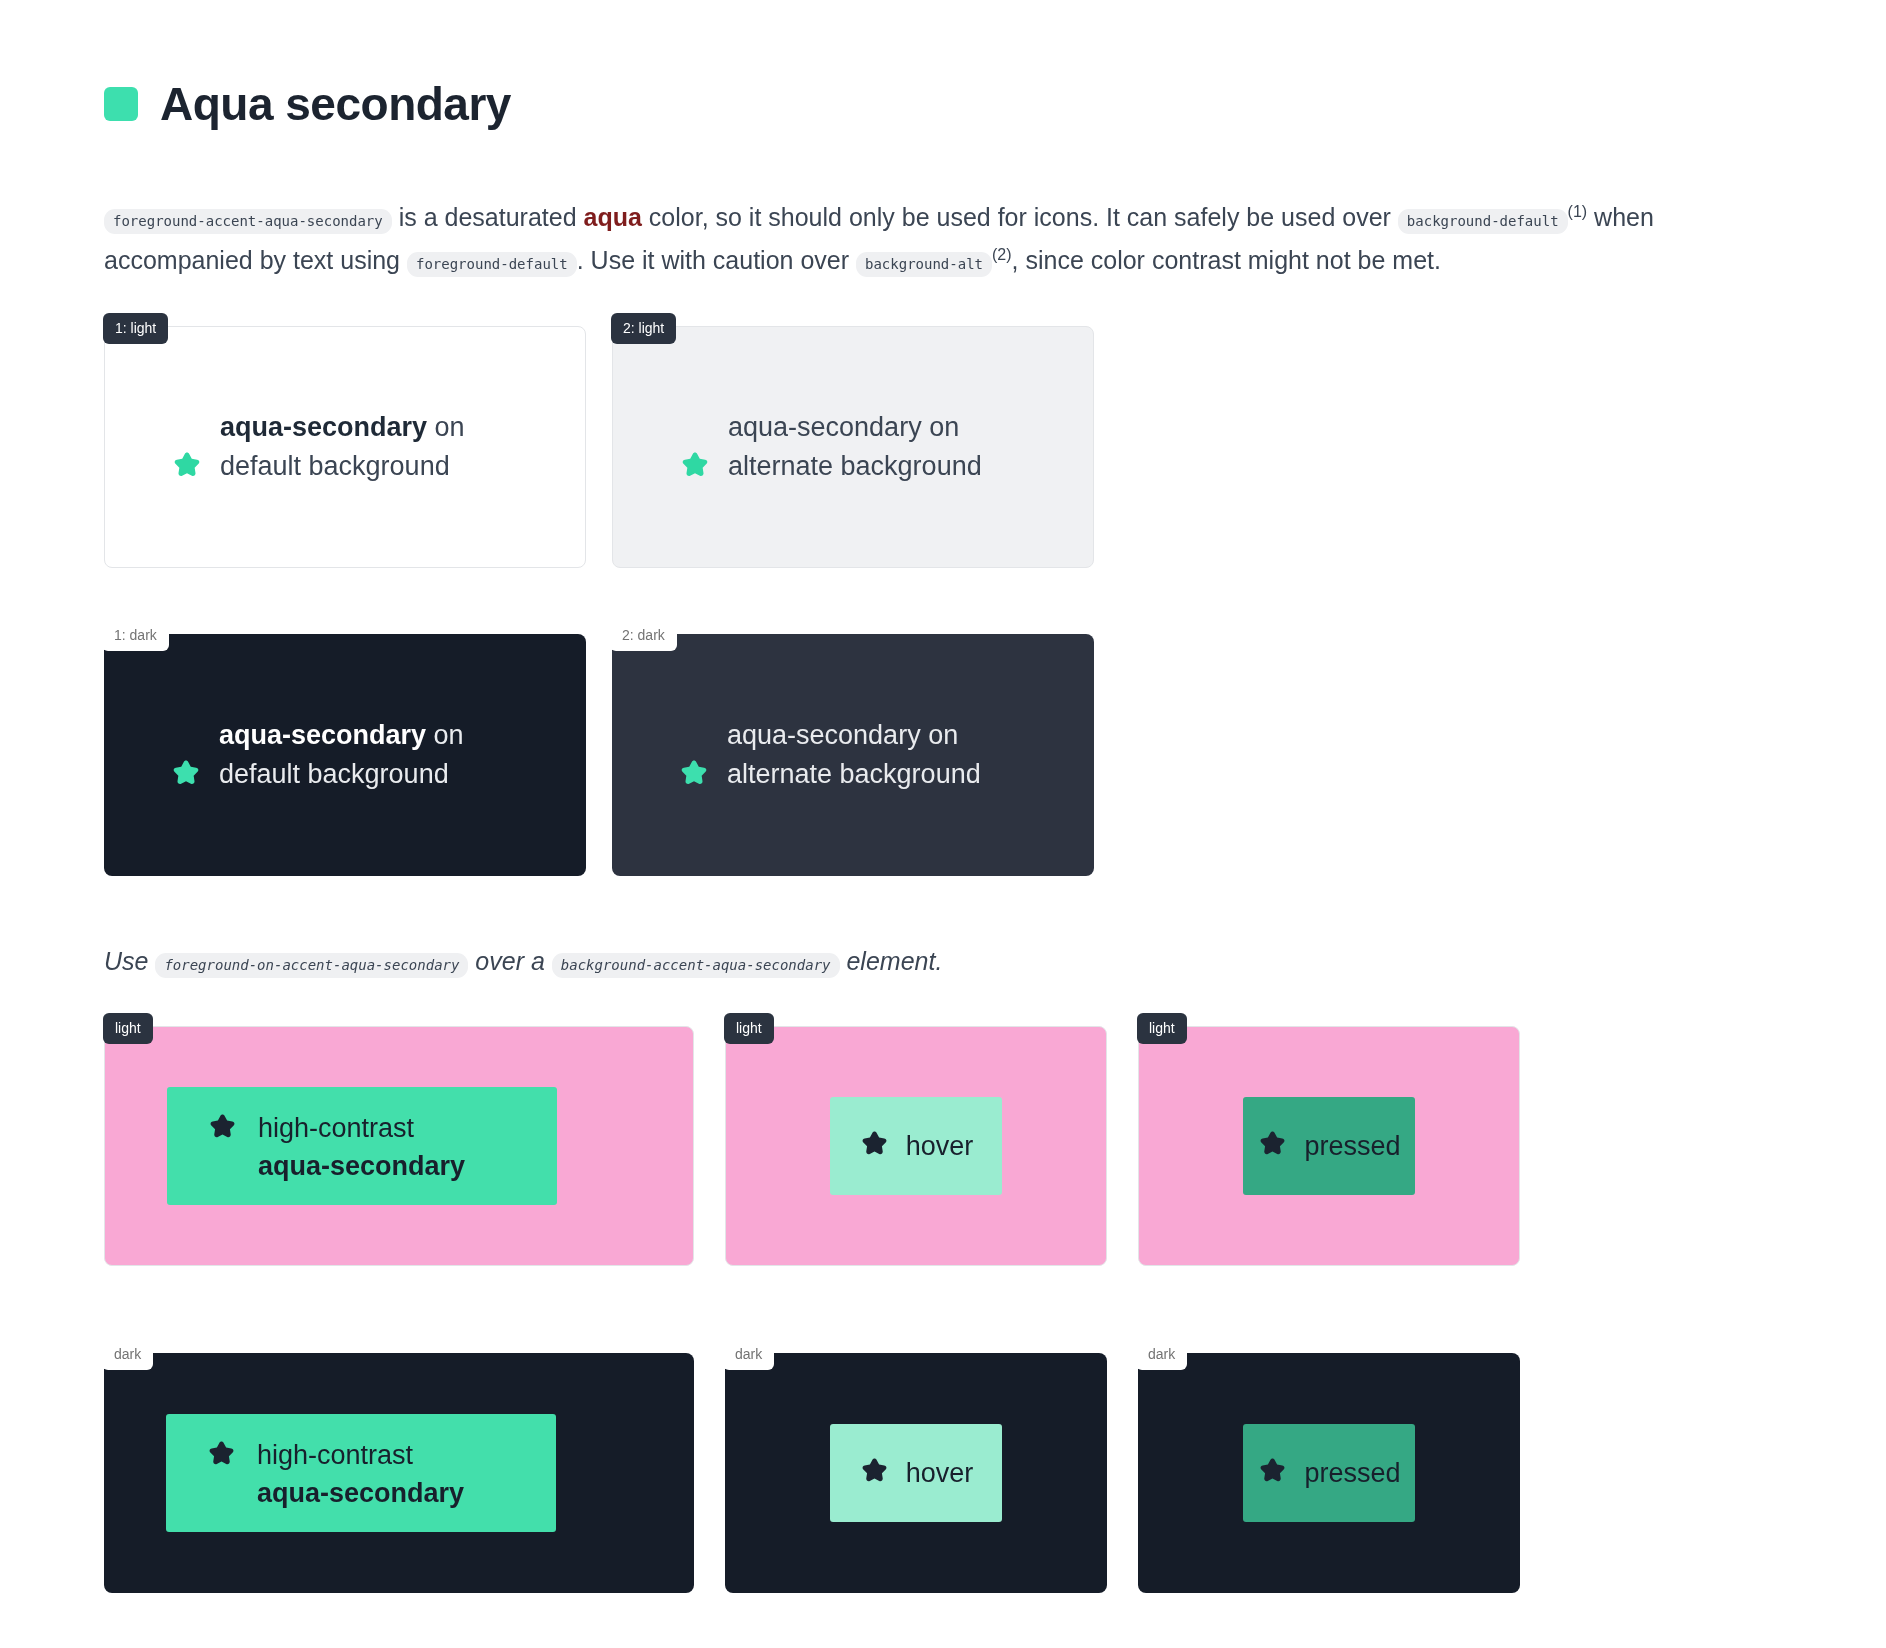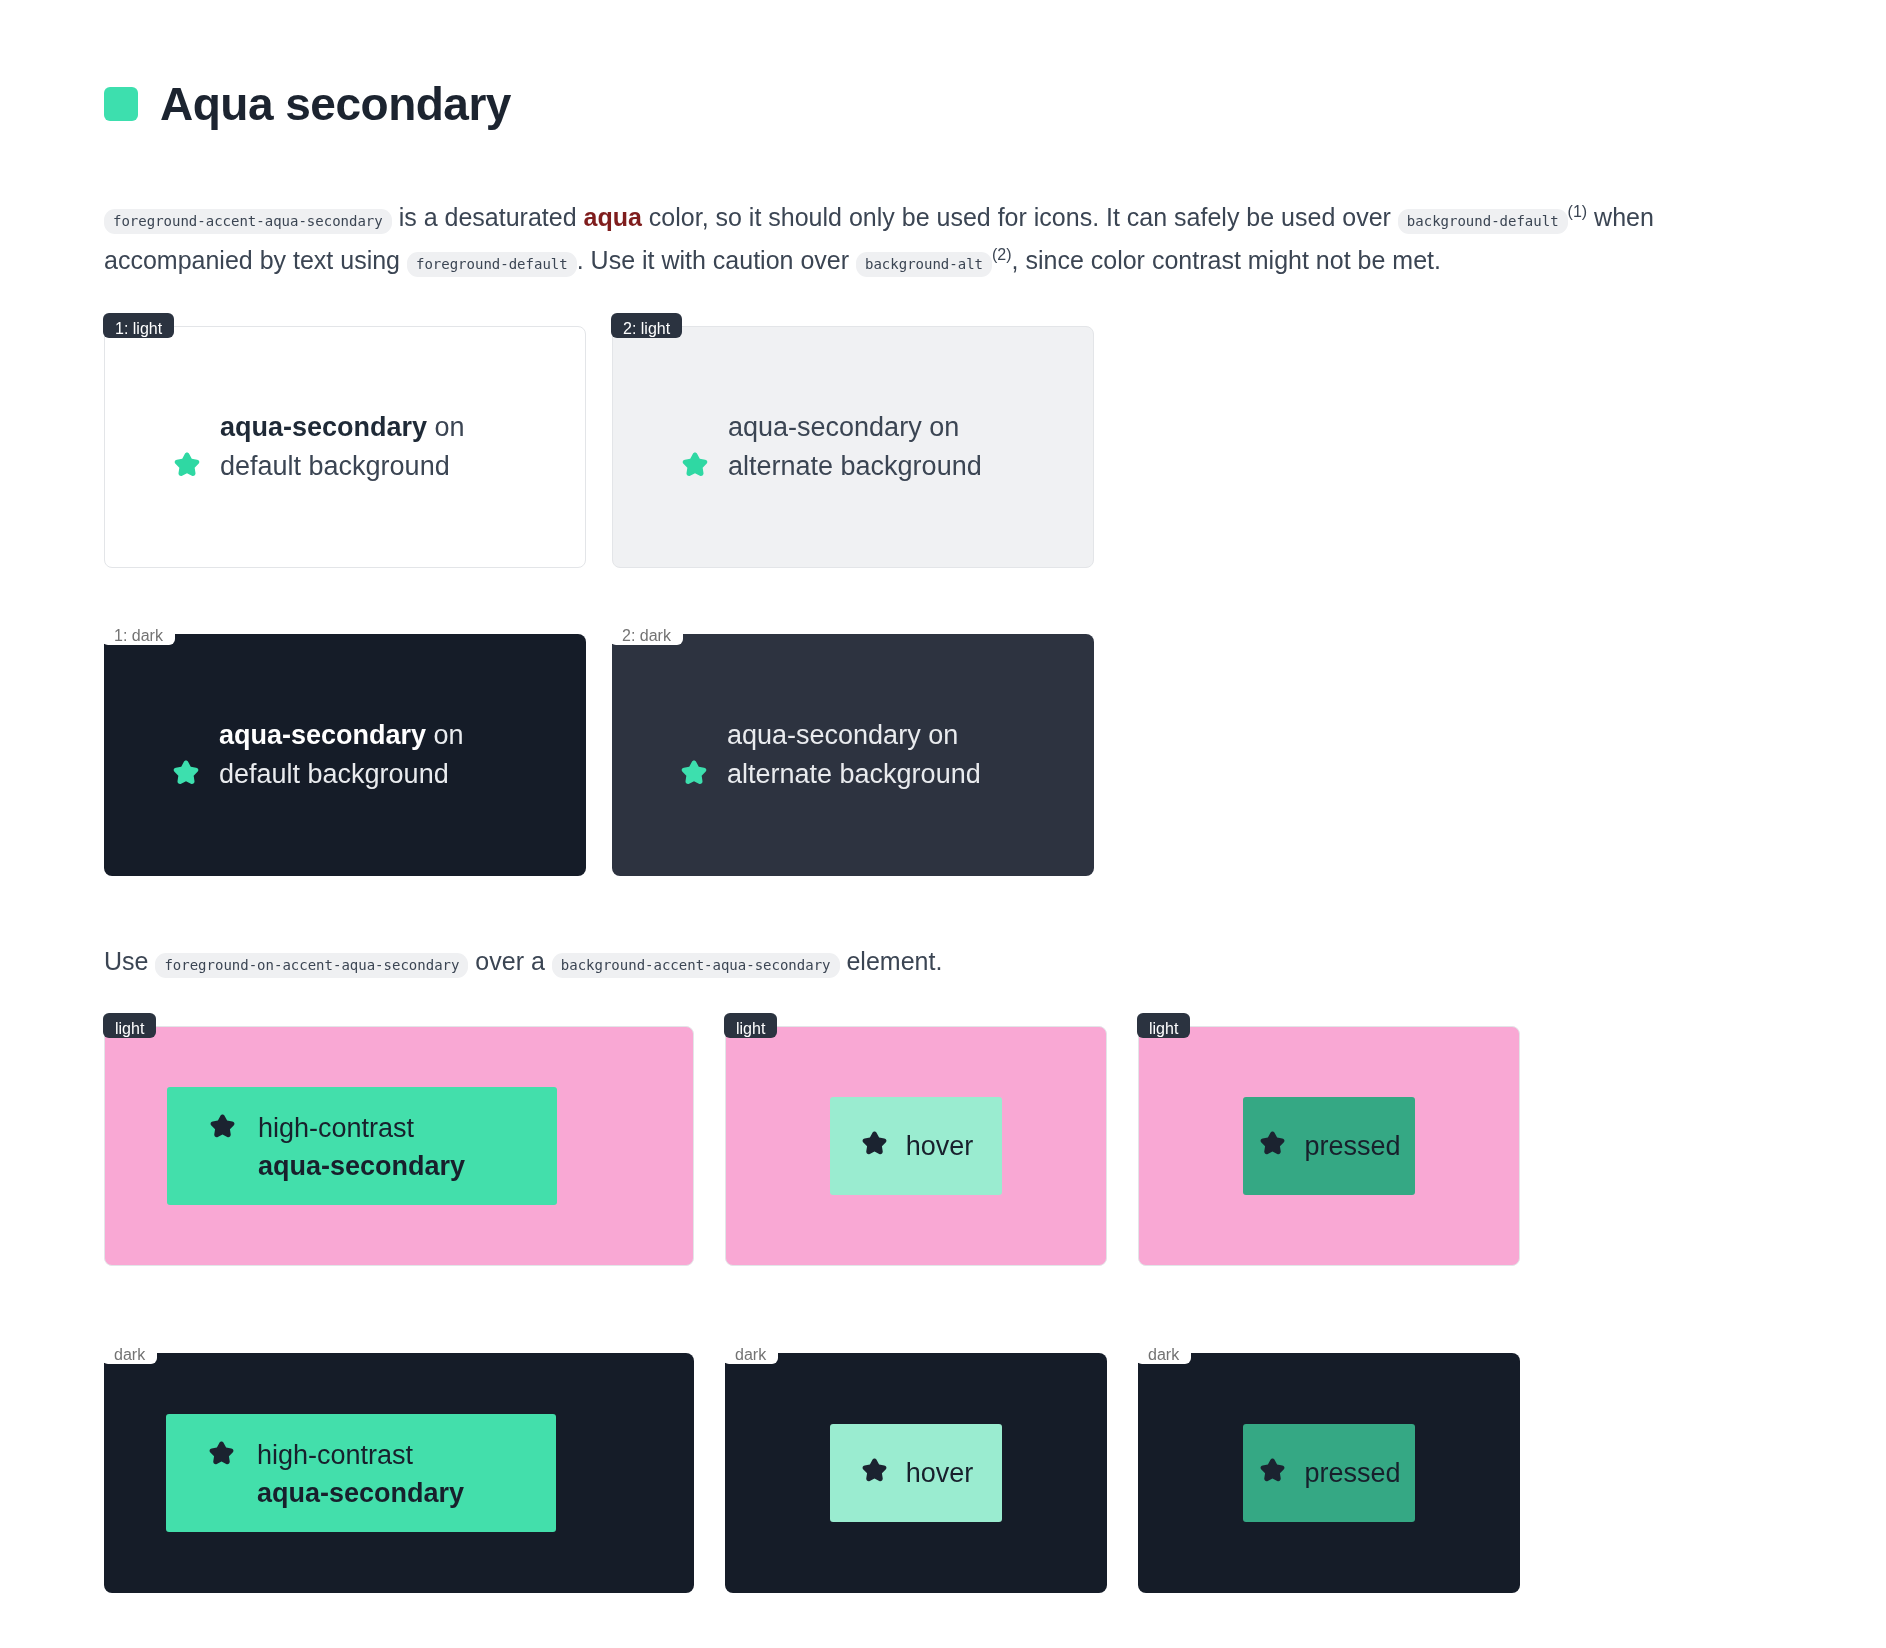--- a/index.html
+++ b/index.html
@@ -101,23 +101,23 @@
     background: #151c28;
   }
   .demo-card.dark-alt {
     background: #2d3340;
   }
 
   .badge {
     position: absolute;
     top: -14px;
     left: -2px;
-    font-size: 16px;
+    font-size: 14px;
     line-height: 1;
-    padding: 8px 12px 1px 12px;
+    padding: 8px 12px 9px 12px;
     border-radius: 6px;
     white-space: nowrap;
   }
   .badge.on-light {
     background: #2b3340;
     color: #ffffff;
   }
   .badge.on-dark {
     background: #ffffff;
     color: #737373;
@@ -139,20 +139,21 @@
   .demo-text.on-dark  { color: #e9ebee; }
   .demo-text .strong { font-weight: 700; color: #1f2a37; }
   .demo-text.on-dark .strong { color: #ffffff; }
 
   
   .use-line {
     margin: 64px 104px 0 104px;
     font-size: 25px;
     line-height: 1.7;
     color: #3b4553;
+    font-style: italic;
   }
 
   
   .grid-accent {
     margin: 44px 0 0 104px;
     display: flex;
     gap: 31px;
   }
   .grid-accent.row-dark { margin-top: 87px; }
 

